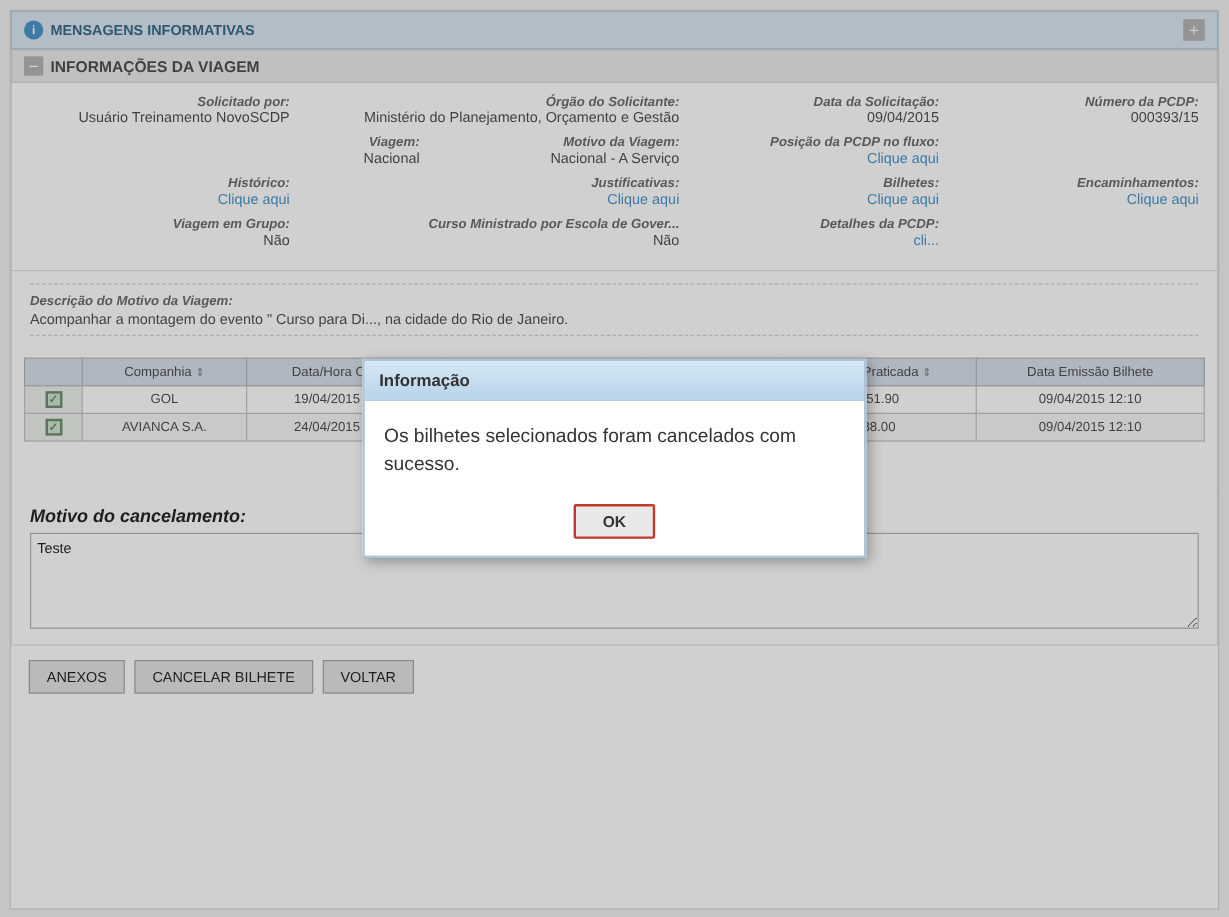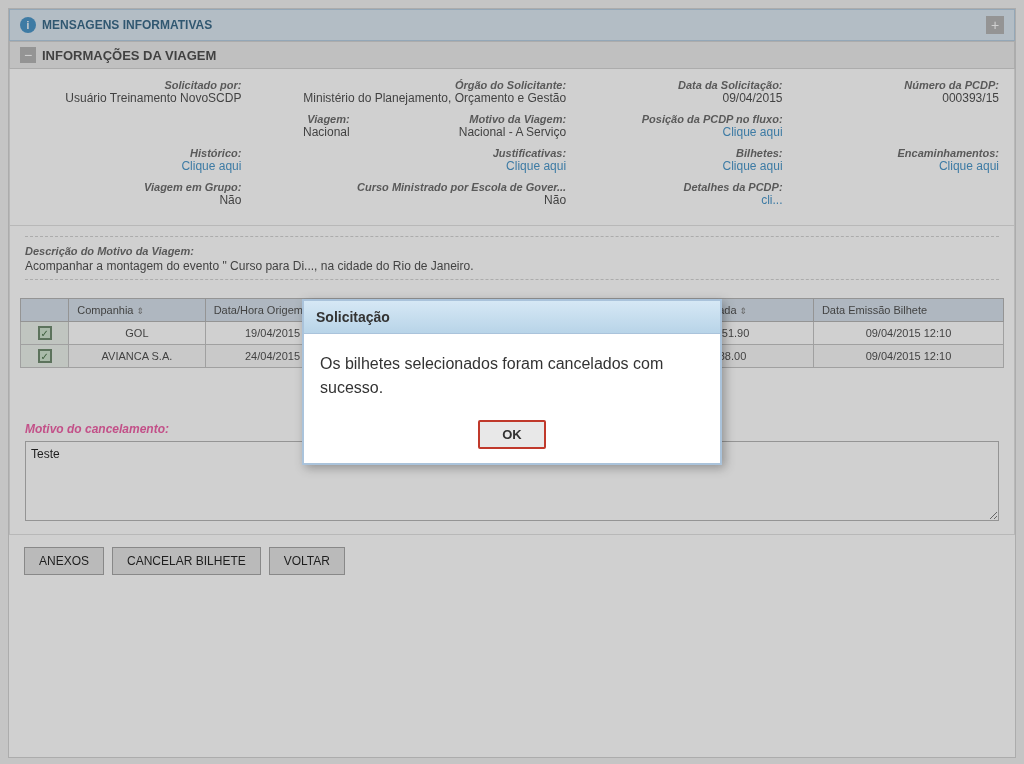--- a/index.html
+++ b/index.html
@@ -141,21 +141,21 @@
     .ticket-table {
       width: 100%;
       border-collapse: collapse;
       font-size: 11px;
       margin-bottom: 6px;
     }
     .ticket-table th {
       background: #d0dce8;
       border: 1px solid #aaa;
       padding: 5px 8px;
-      text-align: left;
+      text-align: center;
       font-weight: normal;
     }
     .ticket-table td {
       border: 1px solid #bbb;
       padding: 4px 8px;
       text-align: center;
     }
     .ticket-table tr:nth-child(even) td { background: #f5f5f5; }
     .ticket-table tr:nth-child(odd) td { background: #fff; }
     .checkbox-cell {
@@ -200,22 +200,22 @@
     
     .cancel-section {
       padding: 10px 15px;
       border-left: 1px solid #ddd;
       border-right: 1px solid #ddd;
       border-bottom: 1px solid #ddd;
     }
     .cancel-label {
       font-style: italic;
       font-weight: bold;
-      font-size: 12px;
-      color: #ec4899;
+      font-size: 15px;
+      color: #000000;
       margin-bottom: 5px;
       display: block;
     }
     .cancel-textarea {
       width: 100%;
       height: 80px;
       border: 1px solid #aaa;
       background: #fff;
       font-size: 12px;
       padding: 5px;
@@ -456,21 +456,21 @@
     <button class="footer-btn">ANEXOS</button>
     <button class="footer-btn">CANCELAR BILHETE</button>
     <button class="footer-btn">VOLTAR</button>
   </div>
 
 </div>
 
 <div class="modal-overlay">
   <div class="modal-box">
     <div class="modal-header">
-      <span>Solicitação</span>
+      <span>Informação</span>
     </div>
     <div class="modal-body">
       <span>Os bilhetes selecionados foram cancelados com sucesso.</span>
     </div>
     <div class="modal-footer">
       <button class="ok-btn">OK</button>
     </div>
   </div>
 </div>
 

